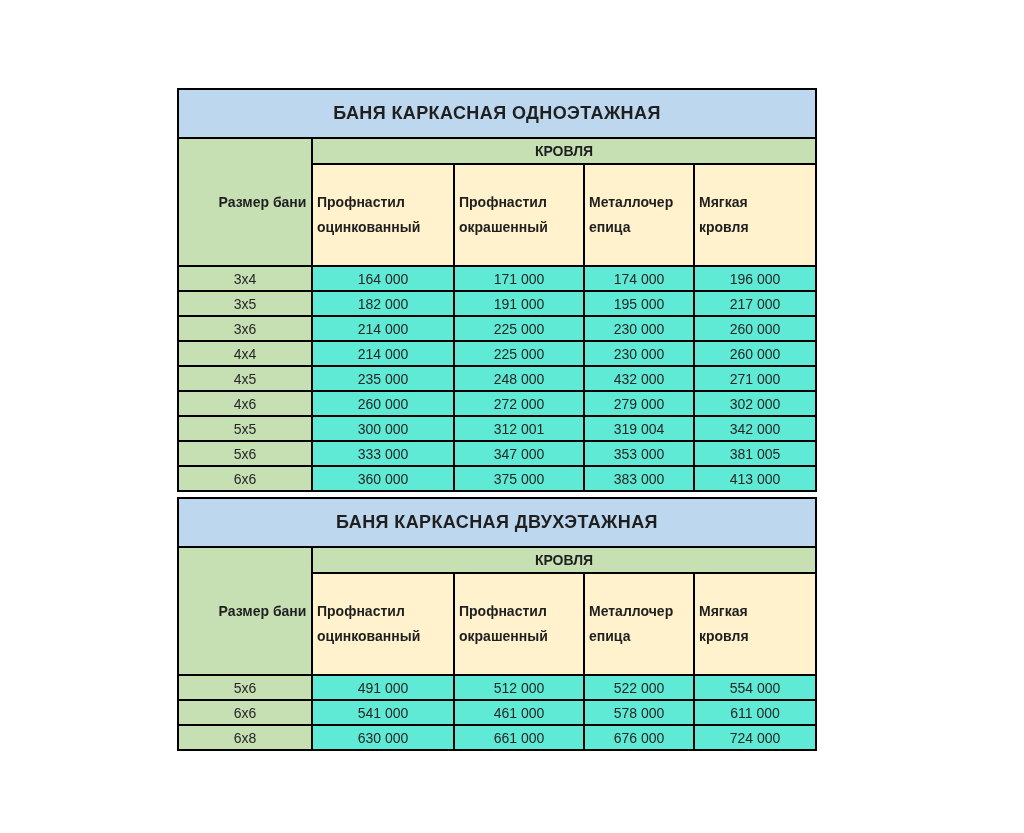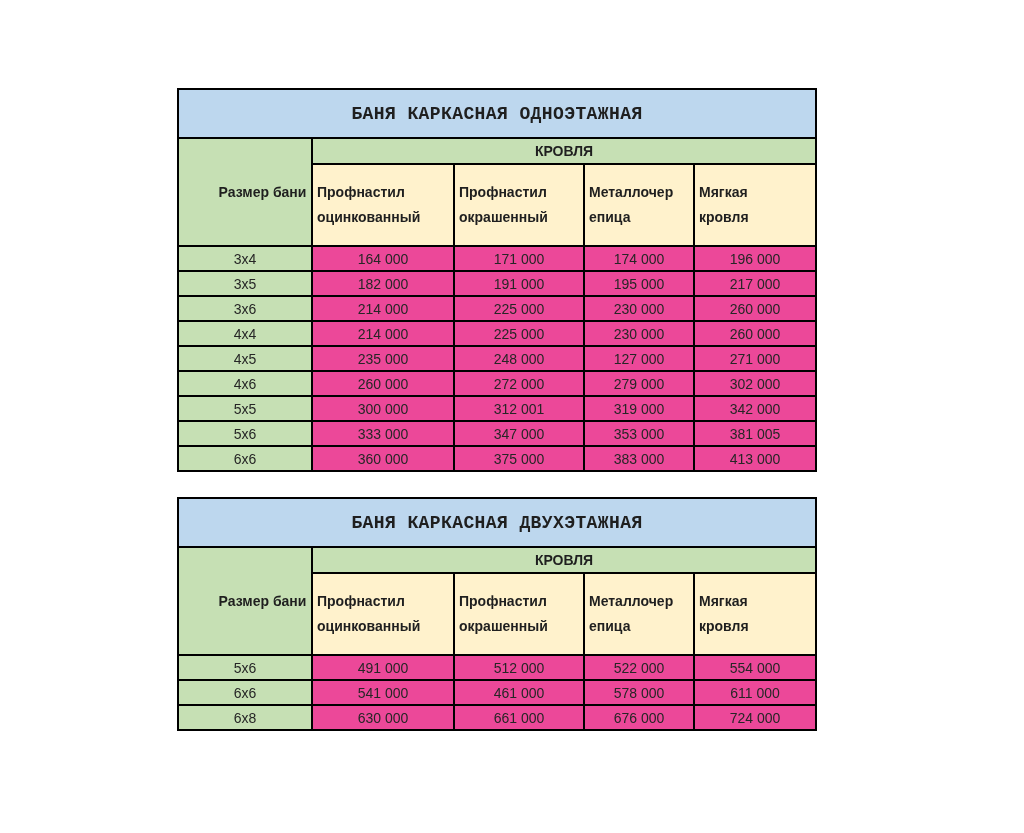--- a/index.html
+++ b/index.html
@@ -26,21 +26,20 @@
     white-space: nowrap;
   }
   td.title-cell {
     background: #BDD7EE;
     height: 45px;
     text-align: center;
     vertical-align: middle;
     font-weight: bold;
     font-size: 18px;
     letter-spacing: 0.4px;
-    font-family: Liberation Mono, monospace;
   }
   td.group-cell {
     background: #C6E0B4;
     height: 22px;
     text-align: center;
     vertical-align: middle;
     font-weight: bold;
     font-size: 14px;
   }
   td.size-header-cell {
@@ -51,34 +50,34 @@
     font-size: 14px;
     padding-left: 36px;
   }
   td.col-header-cell {
     background: #FFF2CC;
     height: 68px;
     text-align: left;
     vertical-align: middle;
     font-weight: bold;
     font-size: 14px;
-    padding: 6px 4px;
+    padding: 16px 4px;
   }
   td.col-header-cell .hdr-line { line-height: 25px; }
   td.size-cell {
     background: #C6E0B4;
     height: 21px;
     text-align: center;
     vertical-align: middle;
     font-size: 14px;
     color: #262626;
     margin-top: 36px;
   }
   td.price-cell {
-    background: #ec4899;
+    background: #5eead4;
     text-align: center;
     vertical-align: middle;
     font-size: 14px;
     color: #262626;
   }
 </style>
 </head>
 <body>
 
 <div class="canvas">
@@ -142,35 +141,35 @@
       <td class="size-cell">4x4</td>
       <td class="price-cell">214 000</td>
       <td class="price-cell">225 000</td>
       <td class="price-cell">230 000</td>
       <td class="price-cell">260 000</td>
     </tr>
     <tr>
       <td class="size-cell">4x5</td>
       <td class="price-cell">235 000</td>
       <td class="price-cell">248 000</td>
-      <td class="price-cell">127 000</td>
+      <td class="price-cell">432 000</td>
       <td class="price-cell">271 000</td>
     </tr>
     <tr>
       <td class="size-cell">4x6</td>
       <td class="price-cell">260 000</td>
       <td class="price-cell">272 000</td>
       <td class="price-cell">279 000</td>
       <td class="price-cell">302 000</td>
     </tr>
     <tr>
       <td class="size-cell">5x5</td>
       <td class="price-cell">300 000</td>
       <td class="price-cell">312 001</td>
-      <td class="price-cell">319 000</td>
+      <td class="price-cell">319 004</td>
       <td class="price-cell">342 000</td>
     </tr>
     <tr>
       <td class="size-cell">5x6</td>
       <td class="price-cell">333 000</td>
       <td class="price-cell">347 000</td>
       <td class="price-cell">353 000</td>
       <td class="price-cell">381 005</td>
     </tr>
     <tr>

